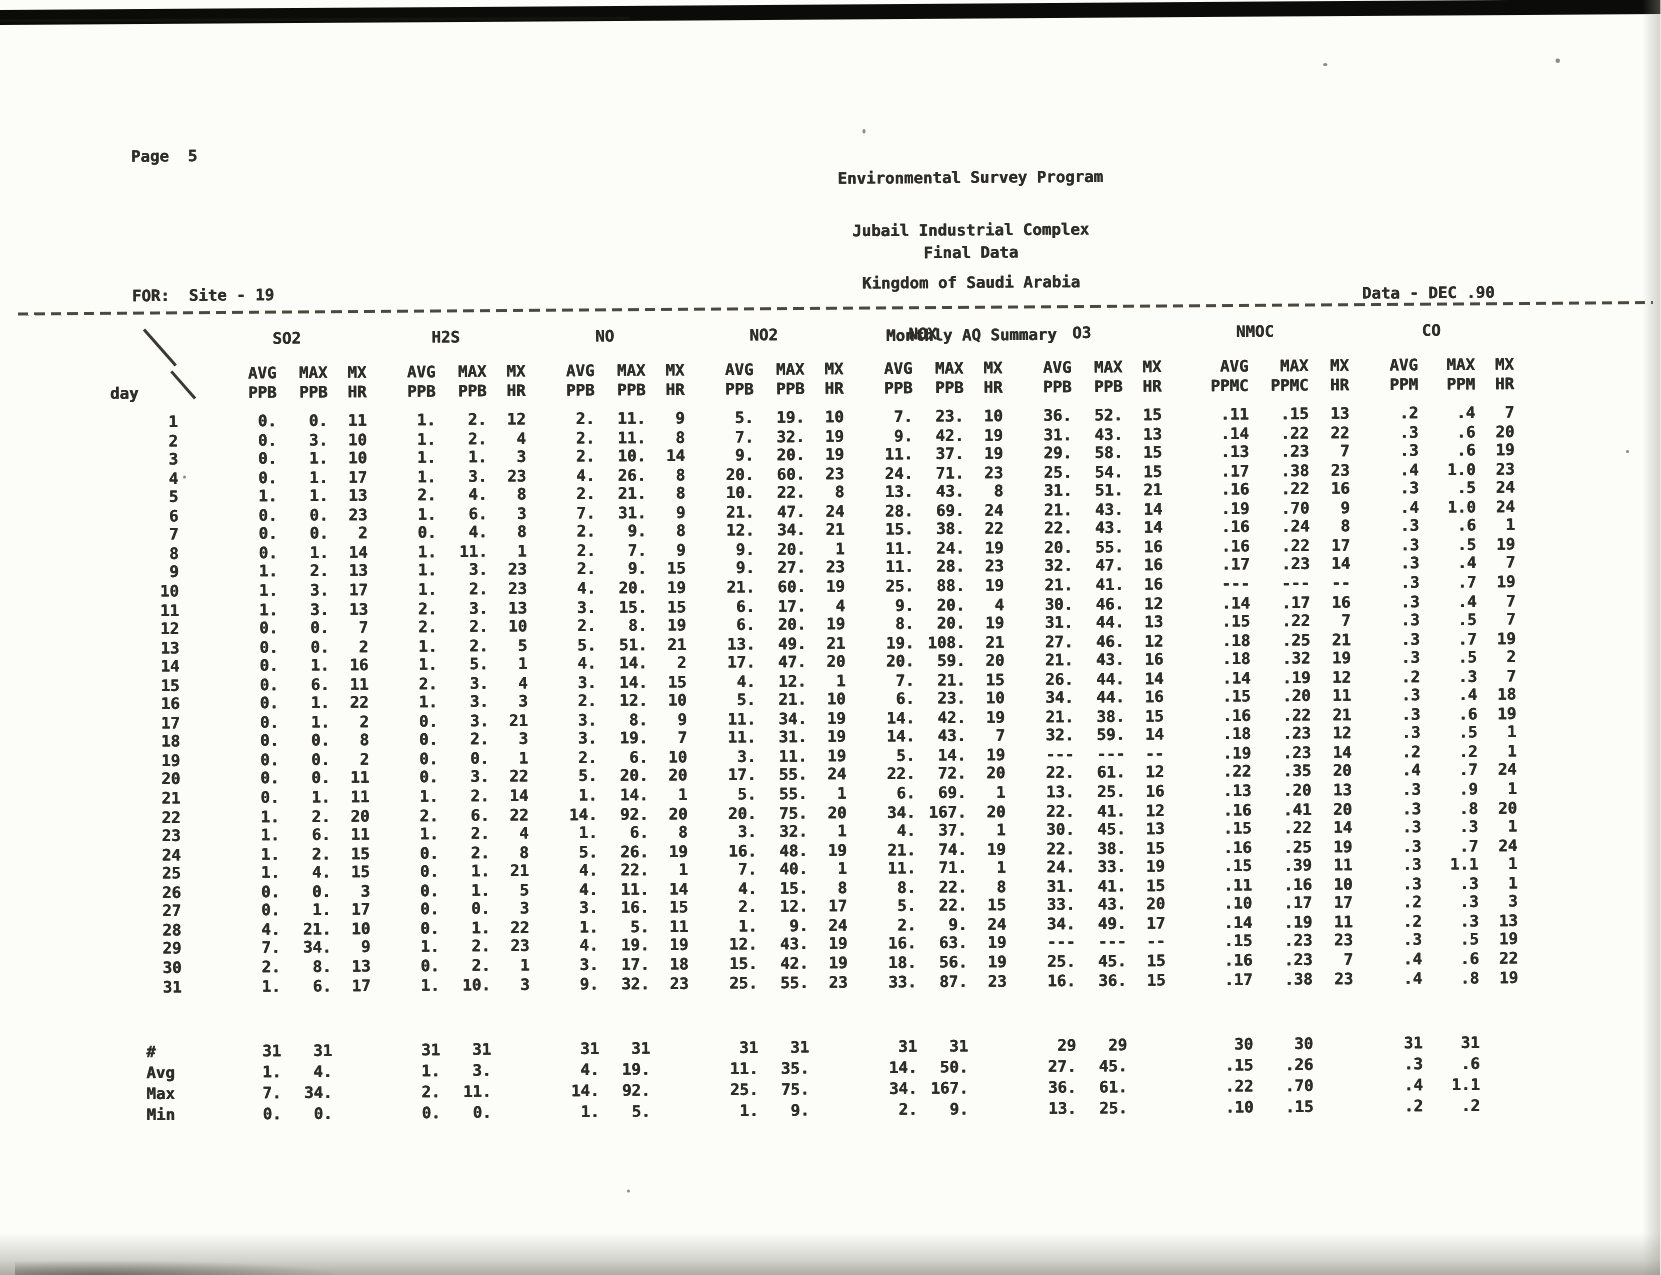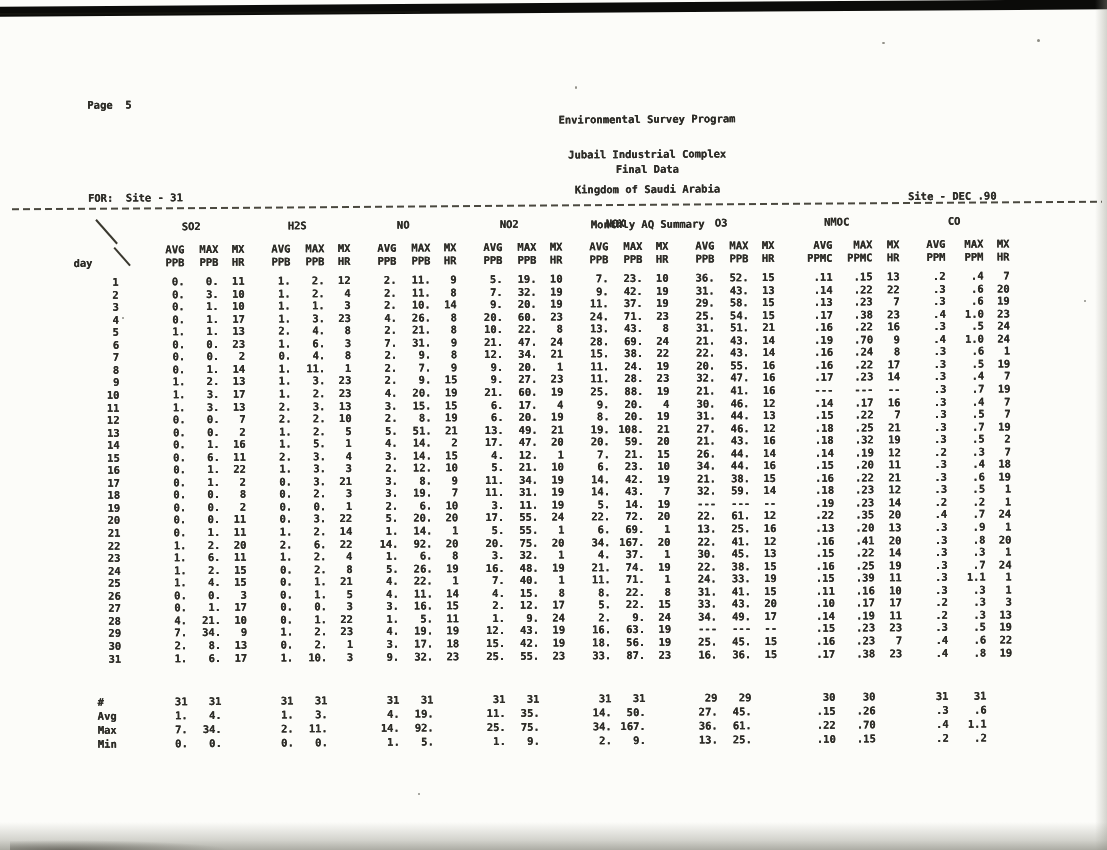--- a/index.html
+++ b/index.html
@@ -54,22 +54,22 @@
     <div class="page-label">Page  5</div>
 
     <div class="title-block">
       <div>Environmental Survey Program</div>
       <div>Jubail Industrial Complex</div>
       <div>Kingdom of Saudi Arabia</div>
       <div>Monthly AQ Summary</div>
     </div>
 
     <div class="final-data">Final Data</div>
-    <div class="site">FOR:  Site - 31</div>
-    <div class="date">Site - DEC .90</div>
+    <div class="site">FOR:  Site - 19</div>
+    <div class="date">Data - DEC .90</div>
     <div class="rule"></div>
 
     <div class="slash s1"></div>
     <div class="slash s2"></div>
 
     <div class="tbl" id="tbl"><div class="line ghead"><span class="c" style="width: 74px; text-align: left;"></span><span class="c" style="width: 106px; text-align: center;">SO2</span><span class="c" style="width: 106px; text-align: center;">H2S</span><span class="c" style="width: 106px; text-align: center;">NO</span><span class="c" style="width: 106px; text-align: center;">NO2</span><span class="c" style="width: 106px; text-align: center;">NOX</span><span class="c" style="width: 106px; text-align: center;">O3</span><span class="c" style="width: 125px; text-align: center;">NMOC</span><span class="c" style="width: 110px; text-align: center;">CO</span></div><div class="line stat"><span class="c" style="width: 74px; text-align: left;"></span><span class="c" style="width: 46px; text-align: right;">AVG</span><span class="c" style="width: 34px; text-align: right;">MAX</span><span class="c" style="width: 26px; text-align: right;">MX</span><span class="c" style="width: 46px; text-align: right;">AVG</span><span class="c" style="width: 34px; text-align: right;">MAX</span><span class="c" style="width: 26px; text-align: right;">MX</span><span class="c" style="width: 46px; text-align: right;">AVG</span><span class="c" style="width: 34px; text-align: right;">MAX</span><span class="c" style="width: 26px; text-align: right;">MX</span><span class="c" style="width: 46px; text-align: right;">AVG</span><span class="c" style="width: 34px; text-align: right;">MAX</span><span class="c" style="width: 26px; text-align: right;">MX</span><span class="c" style="width: 46px; text-align: right;">AVG</span><span class="c" style="width: 34px; text-align: right;">MAX</span><span class="c" style="width: 26px; text-align: right;">MX</span><span class="c" style="width: 46px; text-align: right;">AVG</span><span class="c" style="width: 34px; text-align: right;">MAX</span><span class="c" style="width: 26px; text-align: right;">MX</span><span class="c" style="width: 58px; text-align: right;">AVG</span><span class="c" style="width: 40px; text-align: right;">MAX</span><span class="c" style="width: 27px; text-align: right;">MX</span><span class="c" style="width: 46px; text-align: right;">AVG</span><span class="c" style="width: 38px; text-align: right;">MAX</span><span class="c" style="width: 26px; text-align: right;">MX</span></div><div class="line units"><span class="c pl9" style="width: 54px; text-align: left;">day</span><span class="c" style="width: 20px; text-align: left;"></span><span class="c" style="width: 46px; text-align: right;">PPB</span><span class="c" style="width: 34px; text-align: right;">PPB</span><span class="c" style="width: 26px; text-align: right;">HR</span><span class="c" style="width: 46px; text-align: right;">PPB</span><span class="c" style="width: 34px; text-align: right;">PPB</span><span class="c" style="width: 26px; text-align: right;">HR</span><span class="c" style="width: 46px; text-align: right;">PPB</span><span class="c" style="width: 34px; text-align: right;">PPB</span><span class="c" style="width: 26px; text-align: right;">HR</span><span class="c" style="width: 46px; text-align: right;">PPB</span><span class="c" style="width: 34px; text-align: right;">PPB</span><span class="c" style="width: 26px; text-align: right;">HR</span><span class="c" style="width: 46px; text-align: right;">PPB</span><span class="c" style="width: 34px; text-align: right;">PPB</span><span class="c" style="width: 26px; text-align: right;">HR</span><span class="c" style="width: 46px; text-align: right;">PPB</span><span class="c" style="width: 34px; text-align: right;">PPB</span><span class="c" style="width: 26px; text-align: right;">HR</span><span class="c" style="width: 58px; text-align: right;">PPMC</span><span class="c" style="width: 40px; text-align: right;">PPMC</span><span class="c" style="width: 27px; text-align: right;">HR</span><span class="c" style="width: 46px; text-align: right;">PPM</span><span class="c" style="width: 38px; text-align: right;">PPM</span><span class="c" style="width: 26px; text-align: right;">HR</span></div><div class="rows"><div class="line drow"><span class="c" style="width: 54px; text-align: right;">1</span><span class="c" style="width: 20px; text-align: left;"></span><span class="c" style="width: 46px; text-align: right;">0.</span><span class="c" style="width: 34px; text-align: right;">0.</span><span class="c" style="width: 26px; text-align: right;">11</span><span class="c" style="width: 46px; text-align: right;">1.</span><span class="c" style="width: 34px; text-align: right;">2.</span><span class="c" style="width: 26px; text-align: right;">12</span><span class="c" style="width: 46px; text-align: right;">2.</span><span class="c" style="width: 34px; text-align: right;">11.</span><span class="c" style="width: 26px; text-align: right;">9</span><span class="c" style="width: 46px; text-align: right;">5.</span><span class="c" style="width: 34px; text-align: right;">19.</span><span class="c" style="width: 26px; text-align: right;">10</span><span class="c" style="width: 46px; text-align: right;">7.</span><span class="c" style="width: 34px; text-align: right;">23.</span><span class="c" style="width: 26px; text-align: right;">10</span><span class="c" style="width: 46px; text-align: right;">36.</span><span class="c" style="width: 34px; text-align: right;">52.</span><span class="c" style="width: 26px; text-align: right;">15</span><span class="c" style="width: 58px; text-align: right;">.11</span><span class="c" style="width: 40px; text-align: right;">.15</span><span class="c" style="width: 27px; text-align: right;">13</span><span class="c" style="width: 46px; text-align: right;">.2</span><span class="c" style="width: 38px; text-align: right;">.4</span><span class="c" style="width: 26px; text-align: right;">7</span></div><div class="line drow"><span class="c" style="width: 54px; text-align: right;">2</span><span class="c" style="width: 20px; text-align: left;"></span><span class="c" style="width: 46px; text-align: right;">0.</span><span class="c" style="width: 34px; text-align: right;">3.</span><span class="c" style="width: 26px; text-align: right;">10</span><span class="c" style="width: 46px; text-align: right;">1.</span><span class="c" style="width: 34px; text-align: right;">2.</span><span class="c" style="width: 26px; text-align: right;">4</span><span class="c" style="width: 46px; text-align: right;">2.</span><span class="c" style="width: 34px; text-align: right;">11.</span><span class="c" style="width: 26px; text-align: right;">8</span><span class="c" style="width: 46px; text-align: right;">7.</span><span class="c" style="width: 34px; text-align: right;">32.</span><span class="c" style="width: 26px; text-align: right;">19</span><span class="c" style="width: 46px; text-align: right;">9.</span><span class="c" style="width: 34px; text-align: right;">42.</span><span class="c" style="width: 26px; text-align: right;">19</span><span class="c" style="width: 46px; text-align: right;">31.</span><span class="c" style="width: 34px; text-align: right;">43.</span><span class="c" style="width: 26px; text-align: right;">13</span><span class="c" style="width: 58px; text-align: right;">.14</span><span class="c" style="width: 40px; text-align: right;">.22</span><span class="c" style="width: 27px; text-align: right;">22</span><span class="c" style="width: 46px; text-align: right;">.3</span><span class="c" style="width: 38px; text-align: right;">.6</span><span class="c" style="width: 26px; text-align: right;">20</span></div><div class="line drow"><span class="c" style="width: 54px; text-align: right;">3</span><span class="c" style="width: 20px; text-align: left;"></span><span class="c" style="width: 46px; text-align: right;">0.</span><span class="c" style="width: 34px; text-align: right;">1.</span><span class="c" style="width: 26px; text-align: right;">10</span><span class="c" style="width: 46px; text-align: right;">1.</span><span class="c" style="width: 34px; text-align: right;">1.</span><span class="c" style="width: 26px; text-align: right;">3</span><span class="c" style="width: 46px; text-align: right;">2.</span><span class="c" style="width: 34px; text-align: right;">10.</span><span class="c" style="width: 26px; text-align: right;">14</span><span class="c" style="width: 46px; text-align: right;">9.</span><span class="c" style="width: 34px; text-align: right;">20.</span><span class="c" style="width: 26px; text-align: right;">19</span><span class="c" style="width: 46px; text-align: right;">11.</span><span class="c" style="width: 34px; text-align: right;">37.</span><span class="c" style="width: 26px; text-align: right;">19</span><span class="c" style="width: 46px; text-align: right;">29.</span><span class="c" style="width: 34px; text-align: right;">58.</span><span class="c" style="width: 26px; text-align: right;">15</span><span class="c" style="width: 58px; text-align: right;">.13</span><span class="c" style="width: 40px; text-align: right;">.23</span><span class="c" style="width: 27px; text-align: right;">7</span><span class="c" style="width: 46px; text-align: right;">.3</span><span class="c" style="width: 38px; text-align: right;">.6</span><span class="c" style="width: 26px; text-align: right;">19</span></div><div class="line drow"><span class="c" style="width: 54px; text-align: right;">4</span><span class="c" style="width: 20px; text-align: left;"></span><span class="c" style="width: 46px; text-align: right;">0.</span><span class="c" style="width: 34px; text-align: right;">1.</span><span class="c" style="width: 26px; text-align: right;">17</span><span class="c" style="width: 46px; text-align: right;">1.</span><span class="c" style="width: 34px; text-align: right;">3.</span><span class="c" style="width: 26px; text-align: right;">23</span><span class="c" style="width: 46px; text-align: right;">4.</span><span class="c" style="width: 34px; text-align: right;">26.</span><span class="c" style="width: 26px; text-align: right;">8</span><span class="c" style="width: 46px; text-align: right;">20.</span><span class="c" style="width: 34px; text-align: right;">60.</span><span class="c" style="width: 26px; text-align: right;">23</span><span class="c" style="width: 46px; text-align: right;">24.</span><span class="c" style="width: 34px; text-align: right;">71.</span><span class="c" style="width: 26px; text-align: right;">23</span><span class="c" style="width: 46px; text-align: right;">25.</span><span class="c" style="width: 34px; text-align: right;">54.</span><span class="c" style="width: 26px; text-align: right;">15</span><span class="c" style="width: 58px; text-align: right;">.17</span><span class="c" style="width: 40px; text-align: right;">.38</span><span class="c" style="width: 27px; text-align: right;">23</span><span class="c" style="width: 46px; text-align: right;">.4</span><span class="c" style="width: 38px; text-align: right;">1.0</span><span class="c" style="width: 26px; text-align: right;">23</span></div><div class="line drow"><span class="c" style="width: 54px; text-align: right;">5</span><span class="c" style="width: 20px; text-align: left;"></span><span class="c" style="width: 46px; text-align: right;">1.</span><span class="c" style="width: 34px; text-align: right;">1.</span><span class="c" style="width: 26px; text-align: right;">13</span><span class="c" style="width: 46px; text-align: right;">2.</span><span class="c" style="width: 34px; text-align: right;">4.</span><span class="c" style="width: 26px; text-align: right;">8</span><span class="c" style="width: 46px; text-align: right;">2.</span><span class="c" style="width: 34px; text-align: right;">21.</span><span class="c" style="width: 26px; text-align: right;">8</span><span class="c" style="width: 46px; text-align: right;">10.</span><span class="c" style="width: 34px; text-align: right;">22.</span><span class="c" style="width: 26px; text-align: right;">8</span><span class="c" style="width: 46px; text-align: right;">13.</span><span class="c" style="width: 34px; text-align: right;">43.</span><span class="c" style="width: 26px; text-align: right;">8</span><span class="c" style="width: 46px; text-align: right;">31.</span><span class="c" style="width: 34px; text-align: right;">51.</span><span class="c" style="width: 26px; text-align: right;">21</span><span class="c" style="width: 58px; text-align: right;">.16</span><span class="c" style="width: 40px; text-align: right;">.22</span><span class="c" style="width: 27px; text-align: right;">16</span><span class="c" style="width: 46px; text-align: right;">.3</span><span class="c" style="width: 38px; text-align: right;">.5</span><span class="c" style="width: 26px; text-align: right;">24</span></div><div class="line drow"><span class="c" style="width: 54px; text-align: right;">6</span><span class="c" style="width: 20px; text-align: left;"></span><span class="c" style="width: 46px; text-align: right;">0.</span><span class="c" style="width: 34px; text-align: right;">0.</span><span class="c" style="width: 26px; text-align: right;">23</span><span class="c" style="width: 46px; text-align: right;">1.</span><span class="c" style="width: 34px; text-align: right;">6.</span><span class="c" style="width: 26px; text-align: right;">3</span><span class="c" style="width: 46px; text-align: right;">7.</span><span class="c" style="width: 34px; text-align: right;">31.</span><span class="c" style="width: 26px; text-align: right;">9</span><span class="c" style="width: 46px; text-align: right;">21.</span><span class="c" style="width: 34px; text-align: right;">47.</span><span class="c" style="width: 26px; text-align: right;">24</span><span class="c" style="width: 46px; text-align: right;">28.</span><span class="c" style="width: 34px; text-align: right;">69.</span><span class="c" style="width: 26px; text-align: right;">24</span><span class="c" style="width: 46px; text-align: right;">21.</span><span class="c" style="width: 34px; text-align: right;">43.</span><span class="c" style="width: 26px; text-align: right;">14</span><span class="c" style="width: 58px; text-align: right;">.19</span><span class="c" style="width: 40px; text-align: right;">.70</span><span class="c" style="width: 27px; text-align: right;">9</span><span class="c" style="width: 46px; text-align: right;">.4</span><span class="c" style="width: 38px; text-align: right;">1.0</span><span class="c" style="width: 26px; text-align: right;">24</span></div><div class="line drow"><span class="c" style="width: 54px; text-align: right;">7</span><span class="c" style="width: 20px; text-align: left;"></span><span class="c" style="width: 46px; text-align: right;">0.</span><span class="c" style="width: 34px; text-align: right;">0.</span><span class="c" style="width: 26px; text-align: right;">2</span><span class="c" style="width: 46px; text-align: right;">0.</span><span class="c" style="width: 34px; text-align: right;">4.</span><span class="c" style="width: 26px; text-align: right;">8</span><span class="c" style="width: 46px; text-align: right;">2.</span><span class="c" style="width: 34px; text-align: right;">9.</span><span class="c" style="width: 26px; text-align: right;">8</span><span class="c" style="width: 46px; text-align: right;">12.</span><span class="c" style="width: 34px; text-align: right;">34.</span><span class="c" style="width: 26px; text-align: right;">21</span><span class="c" style="width: 46px; text-align: right;">15.</span><span class="c" style="width: 34px; text-align: right;">38.</span><span class="c" style="width: 26px; text-align: right;">22</span><span class="c" style="width: 46px; text-align: right;">22.</span><span class="c" style="width: 34px; text-align: right;">43.</span><span class="c" style="width: 26px; text-align: right;">14</span><span class="c" style="width: 58px; text-align: right;">.16</span><span class="c" style="width: 40px; text-align: right;">.24</span><span class="c" style="width: 27px; text-align: right;">8</span><span class="c" style="width: 46px; text-align: right;">.3</span><span class="c" style="width: 38px; text-align: right;">.6</span><span class="c" style="width: 26px; text-align: right;">1</span></div><div class="line drow"><span class="c" style="width: 54px; text-align: right;">8</span><span class="c" style="width: 20px; text-align: left;"></span><span class="c" style="width: 46px; text-align: right;">0.</span><span class="c" style="width: 34px; text-align: right;">1.</span><span class="c" style="width: 26px; text-align: right;">14</span><span class="c" style="width: 46px; text-align: right;">1.</span><span class="c" style="width: 34px; text-align: right;">11.</span><span class="c" style="width: 26px; text-align: right;">1</span><span class="c" style="width: 46px; text-align: right;">2.</span><span class="c" style="width: 34px; text-align: right;">7.</span><span class="c" style="width: 26px; text-align: right;">9</span><span class="c" style="width: 46px; text-align: right;">9.</span><span class="c" style="width: 34px; text-align: right;">20.</span><span class="c" style="width: 26px; text-align: right;">1</span><span class="c" style="width: 46px; text-align: right;">11.</span><span class="c" style="width: 34px; text-align: right;">24.</span><span class="c" style="width: 26px; text-align: right;">19</span><span class="c" style="width: 46px; text-align: right;">20.</span><span class="c" style="width: 34px; text-align: right;">55.</span><span class="c" style="width: 26px; text-align: right;">16</span><span class="c" style="width: 58px; text-align: right;">.16</span><span class="c" style="width: 40px; text-align: right;">.22</span><span class="c" style="width: 27px; text-align: right;">17</span><span class="c" style="width: 46px; text-align: right;">.3</span><span class="c" style="width: 38px; text-align: right;">.5</span><span class="c" style="width: 26px; text-align: right;">19</span></div><div class="line drow"><span class="c" style="width: 54px; text-align: right;">9</span><span class="c" style="width: 20px; text-align: left;"></span><span class="c" style="width: 46px; text-align: right;">1.</span><span class="c" style="width: 34px; text-align: right;">2.</span><span class="c" style="width: 26px; text-align: right;">13</span><span class="c" style="width: 46px; text-align: right;">1.</span><span class="c" style="width: 34px; text-align: right;">3.</span><span class="c" style="width: 26px; text-align: right;">23</span><span class="c" style="width: 46px; text-align: right;">2.</span><span class="c" style="width: 34px; text-align: right;">9.</span><span class="c" style="width: 26px; text-align: right;">15</span><span class="c" style="width: 46px; text-align: right;">9.</span><span class="c" style="width: 34px; text-align: right;">27.</span><span class="c" style="width: 26px; text-align: right;">23</span><span class="c" style="width: 46px; text-align: right;">11.</span><span class="c" style="width: 34px; text-align: right;">28.</span><span class="c" style="width: 26px; text-align: right;">23</span><span class="c" style="width: 46px; text-align: right;">32.</span><span class="c" style="width: 34px; text-align: right;">47.</span><span class="c" style="width: 26px; text-align: right;">16</span><span class="c" style="width: 58px; text-align: right;">.17</span><span class="c" style="width: 40px; text-align: right;">.23</span><span class="c" style="width: 27px; text-align: right;">14</span><span class="c" style="width: 46px; text-align: right;">.3</span><span class="c" style="width: 38px; text-align: right;">.4</span><span class="c" style="width: 26px; text-align: right;">7</span></div><div class="line drow"><span class="c" style="width: 54px; text-align: right;">10</span><span class="c" style="width: 20px; text-align: left;"></span><span class="c" style="width: 46px; text-align: right;">1.</span><span class="c" style="width: 34px; text-align: right;">3.</span><span class="c" style="width: 26px; text-align: right;">17</span><span class="c" style="width: 46px; text-align: right;">1.</span><span class="c" style="width: 34px; text-align: right;">2.</span><span class="c" style="width: 26px; text-align: right;">23</span><span class="c" style="width: 46px; text-align: right;">4.</span><span class="c" style="width: 34px; text-align: right;">20.</span><span class="c" style="width: 26px; text-align: right;">19</span><span class="c" style="width: 46px; text-align: right;">21.</span><span class="c" style="width: 34px; text-align: right;">60.</span><span class="c" style="width: 26px; text-align: right;">19</span><span class="c" style="width: 46px; text-align: right;">25.</span><span class="c" style="width: 34px; text-align: right;">88.</span><span class="c" style="width: 26px; text-align: right;">19</span><span class="c" style="width: 46px; text-align: right;">21.</span><span class="c" style="width: 34px; text-align: right;">41.</span><span class="c" style="width: 26px; text-align: right;">16</span><span class="c" style="width: 58px; text-align: right;">---</span><span class="c" style="width: 40px; text-align: right;">---</span><span class="c" style="width: 27px; text-align: right;">--</span><span class="c" style="width: 46px; text-align: right;">.3</span><span class="c" style="width: 38px; text-align: right;">.7</span><span class="c" style="width: 26px; text-align: right;">19</span></div><div class="line drow"><span class="c" style="width: 54px; text-align: right;">11</span><span class="c" style="width: 20px; text-align: left;"></span><span class="c" style="width: 46px; text-align: right;">1.</span><span class="c" style="width: 34px; text-align: right;">3.</span><span class="c" style="width: 26px; text-align: right;">13</span><span class="c" style="width: 46px; text-align: right;">2.</span><span class="c" style="width: 34px; text-align: right;">3.</span><span class="c" style="width: 26px; text-align: right;">13</span><span class="c" style="width: 46px; text-align: right;">3.</span><span class="c" style="width: 34px; text-align: right;">15.</span><span class="c" style="width: 26px; text-align: right;">15</span><span class="c" style="width: 46px; text-align: right;">6.</span><span class="c" style="width: 34px; text-align: right;">17.</span><span class="c" style="width: 26px; text-align: right;">4</span><span class="c" style="width: 46px; text-align: right;">9.</span><span class="c" style="width: 34px; text-align: right;">20.</span><span class="c" style="width: 26px; text-align: right;">4</span><span class="c" style="width: 46px; text-align: right;">30.</span><span class="c" style="width: 34px; text-align: right;">46.</span><span class="c" style="width: 26px; text-align: right;">12</span><span class="c" style="width: 58px; text-align: right;">.14</span><span class="c" style="width: 40px; text-align: right;">.17</span><span class="c" style="width: 27px; text-align: right;">16</span><span class="c" style="width: 46px; text-align: right;">.3</span><span class="c" style="width: 38px; text-align: right;">.4</span><span class="c" style="width: 26px; text-align: right;">7</span></div><div class="line drow"><span class="c" style="width: 54px; text-align: right;">12</span><span class="c" style="width: 20px; text-align: left;"></span><span class="c" style="width: 46px; text-align: right;">0.</span><span class="c" style="width: 34px; text-align: right;">0.</span><span class="c" style="width: 26px; text-align: right;">7</span><span class="c" style="width: 46px; text-align: right;">2.</span><span class="c" style="width: 34px; text-align: right;">2.</span><span class="c" style="width: 26px; text-align: right;">10</span><span class="c" style="width: 46px; text-align: right;">2.</span><span class="c" style="width: 34px; text-align: right;">8.</span><span class="c" style="width: 26px; text-align: right;">19</span><span class="c" style="width: 46px; text-align: right;">6.</span><span class="c" style="width: 34px; text-align: right;">20.</span><span class="c" style="width: 26px; text-align: right;">19</span><span class="c" style="width: 46px; text-align: right;">8.</span><span class="c" style="width: 34px; text-align: right;">20.</span><span class="c" style="width: 26px; text-align: right;">19</span><span class="c" style="width: 46px; text-align: right;">31.</span><span class="c" style="width: 34px; text-align: right;">44.</span><span class="c" style="width: 26px; text-align: right;">13</span><span class="c" style="width: 58px; text-align: right;">.15</span><span class="c" style="width: 40px; text-align: right;">.22</span><span class="c" style="width: 27px; text-align: right;">7</span><span class="c" style="width: 46px; text-align: right;">.3</span><span class="c" style="width: 38px; text-align: right;">.5</span><span class="c" style="width: 26px; text-align: right;">7</span></div><div class="line drow"><span class="c" style="width: 54px; text-align: right;">13</span><span class="c" style="width: 20px; text-align: left;"></span><span class="c" style="width: 46px; text-align: right;">0.</span><span class="c" style="width: 34px; text-align: right;">0.</span><span class="c" style="width: 26px; text-align: right;">2</span><span class="c" style="width: 46px; text-align: right;">1.</span><span class="c" style="width: 34px; text-align: right;">2.</span><span class="c" style="width: 26px; text-align: right;">5</span><span class="c" style="width: 46px; text-align: right;">5.</span><span class="c" style="width: 34px; text-align: right;">51.</span><span class="c" style="width: 26px; text-align: right;">21</span><span class="c" style="width: 46px; text-align: right;">13.</span><span class="c" style="width: 34px; text-align: right;">49.</span><span class="c" style="width: 26px; text-align: right;">21</span><span class="c" style="width: 46px; text-align: right;">19.</span><span class="c" style="width: 34px; text-align: right;">108.</span><span class="c" style="width: 26px; text-align: right;">21</span><span class="c" style="width: 46px; text-align: right;">27.</span><span class="c" style="width: 34px; text-align: right;">46.</span><span class="c" style="width: 26px; text-align: right;">12</span><span class="c" style="width: 58px; text-align: right;">.18</span><span class="c" style="width: 40px; text-align: right;">.25</span><span class="c" style="width: 27px; text-align: right;">21</span><span class="c" style="width: 46px; text-align: right;">.3</span><span class="c" style="width: 38px; text-align: right;">.7</span><span class="c" style="width: 26px; text-align: right;">19</span></div><div class="line drow"><span class="c" style="width: 54px; text-align: right;">14</span><span class="c" style="width: 20px; text-align: left;"></span><span class="c" style="width: 46px; text-align: right;">0.</span><span class="c" style="width: 34px; text-align: right;">1.</span><span class="c" style="width: 26px; text-align: right;">16</span><span class="c" style="width: 46px; text-align: right;">1.</span><span class="c" style="width: 34px; text-align: right;">5.</span><span class="c" style="width: 26px; text-align: right;">1</span><span class="c" style="width: 46px; text-align: right;">4.</span><span class="c" style="width: 34px; text-align: right;">14.</span><span class="c" style="width: 26px; text-align: right;">2</span><span class="c" style="width: 46px; text-align: right;">17.</span><span class="c" style="width: 34px; text-align: right;">47.</span><span class="c" style="width: 26px; text-align: right;">20</span><span class="c" style="width: 46px; text-align: right;">20.</span><span class="c" style="width: 34px; text-align: right;">59.</span><span class="c" style="width: 26px; text-align: right;">20</span><span class="c" style="width: 46px; text-align: right;">21.</span><span class="c" style="width: 34px; text-align: right;">43.</span><span class="c" style="width: 26px; text-align: right;">16</span><span class="c" style="width: 58px; text-align: right;">.18</span><span class="c" style="width: 40px; text-align: right;">.32</span><span class="c" style="width: 27px; text-align: right;">19</span><span class="c" style="width: 46px; text-align: right;">.3</span><span class="c" style="width: 38px; text-align: right;">.5</span><span class="c" style="width: 26px; text-align: right;">2</span></div><div class="line drow"><span class="c" style="width: 54px; text-align: right;">15</span><span class="c" style="width: 20px; text-align: left;"></span><span class="c" style="width: 46px; text-align: right;">0.</span><span class="c" style="width: 34px; text-align: right;">6.</span><span class="c" style="width: 26px; text-align: right;">11</span><span class="c" style="width: 46px; text-align: right;">2.</span><span class="c" style="width: 34px; text-align: right;">3.</span><span class="c" style="width: 26px; text-align: right;">4</span><span class="c" style="width: 46px; text-align: right;">3.</span><span class="c" style="width: 34px; text-align: right;">14.</span><span class="c" style="width: 26px; text-align: right;">15</span><span class="c" style="width: 46px; text-align: right;">4.</span><span class="c" style="width: 34px; text-align: right;">12.</span><span class="c" style="width: 26px; text-align: right;">1</span><span class="c" style="width: 46px; text-align: right;">7.</span><span class="c" style="width: 34px; text-align: right;">21.</span><span class="c" style="width: 26px; text-align: right;">15</span><span class="c" style="width: 46px; text-align: right;">26.</span><span class="c" style="width: 34px; text-align: right;">44.</span><span class="c" style="width: 26px; text-align: right;">14</span><span class="c" style="width: 58px; text-align: right;">.14</span><span class="c" style="width: 40px; text-align: right;">.19</span><span class="c" style="width: 27px; text-align: right;">12</span><span class="c" style="width: 46px; text-align: right;">.2</span><span class="c" style="width: 38px; text-align: right;">.3</span><span class="c" style="width: 26px; text-align: right;">7</span></div><div class="line drow"><span class="c" style="width: 54px; text-align: right;">16</span><span class="c" style="width: 20px; text-align: left;"></span><span class="c" style="width: 46px; text-align: right;">0.</span><span class="c" style="width: 34px; text-align: right;">1.</span><span class="c" style="width: 26px; text-align: right;">22</span><span class="c" style="width: 46px; text-align: right;">1.</span><span class="c" style="width: 34px; text-align: right;">3.</span><span class="c" style="width: 26px; text-align: right;">3</span><span class="c" style="width: 46px; text-align: right;">2.</span><span class="c" style="width: 34px; text-align: right;">12.</span><span class="c" style="width: 26px; text-align: right;">10</span><span class="c" style="width: 46px; text-align: right;">5.</span><span class="c" style="width: 34px; text-align: right;">21.</span><span class="c" style="width: 26px; text-align: right;">10</span><span class="c" style="width: 46px; text-align: right;">6.</span><span class="c" style="width: 34px; text-align: right;">23.</span><span class="c" style="width: 26px; text-align: right;">10</span><span class="c" style="width: 46px; text-align: right;">34.</span><span class="c" style="width: 34px; text-align: right;">44.</span><span class="c" style="width: 26px; text-align: right;">16</span><span class="c" style="width: 58px; text-align: right;">.15</span><span class="c" style="width: 40px; text-align: right;">.20</span><span class="c" style="width: 27px; text-align: right;">11</span><span class="c" style="width: 46px; text-align: right;">.3</span><span class="c" style="width: 38px; text-align: right;">.4</span><span class="c" style="width: 26px; text-align: right;">18</span></div><div class="line drow"><span class="c" style="width: 54px; text-align: right;">17</span><span class="c" style="width: 20px; text-align: left;"></span><span class="c" style="width: 46px; text-align: right;">0.</span><span class="c" style="width: 34px; text-align: right;">1.</span><span class="c" style="width: 26px; text-align: right;">2</span><span class="c" style="width: 46px; text-align: right;">0.</span><span class="c" style="width: 34px; text-align: right;">3.</span><span class="c" style="width: 26px; text-align: right;">21</span><span class="c" style="width: 46px; text-align: right;">3.</span><span class="c" style="width: 34px; text-align: right;">8.</span><span class="c" style="width: 26px; text-align: right;">9</span><span class="c" style="width: 46px; text-align: right;">11.</span><span class="c" style="width: 34px; text-align: right;">34.</span><span class="c" style="width: 26px; text-align: right;">19</span><span class="c" style="width: 46px; text-align: right;">14.</span><span class="c" style="width: 34px; text-align: right;">42.</span><span class="c" style="width: 26px; text-align: right;">19</span><span class="c" style="width: 46px; text-align: right;">21.</span><span class="c" style="width: 34px; text-align: right;">38.</span><span class="c" style="width: 26px; text-align: right;">15</span><span class="c" style="width: 58px; text-align: right;">.16</span><span class="c" style="width: 40px; text-align: right;">.22</span><span class="c" style="width: 27px; text-align: right;">21</span><span class="c" style="width: 46px; text-align: right;">.3</span><span class="c" style="width: 38px; text-align: right;">.6</span><span class="c" style="width: 26px; text-align: right;">19</span></div><div class="line drow"><span class="c" style="width: 54px; text-align: right;">18</span><span class="c" style="width: 20px; text-align: left;"></span><span class="c" style="width: 46px; text-align: right;">0.</span><span class="c" style="width: 34px; text-align: right;">0.</span><span class="c" style="width: 26px; text-align: right;">8</span><span class="c" style="width: 46px; text-align: right;">0.</span><span class="c" style="width: 34px; text-align: right;">2.</span><span class="c" style="width: 26px; text-align: right;">3</span><span class="c" style="width: 46px; text-align: right;">3.</span><span class="c" style="width: 34px; text-align: right;">19.</span><span class="c" style="width: 26px; text-align: right;">7</span><span class="c" style="width: 46px; text-align: right;">11.</span><span class="c" style="width: 34px; text-align: right;">31.</span><span class="c" style="width: 26px; text-align: right;">19</span><span class="c" style="width: 46px; text-align: right;">14.</span><span class="c" style="width: 34px; text-align: right;">43.</span><span class="c" style="width: 26px; text-align: right;">7</span><span class="c" style="width: 46px; text-align: right;">32.</span><span class="c" style="width: 34px; text-align: right;">59.</span><span class="c" style="width: 26px; text-align: right;">14</span><span class="c" style="width: 58px; text-align: right;">.18</span><span class="c" style="width: 40px; text-align: right;">.23</span><span class="c" style="width: 27px; text-align: right;">12</span><span class="c" style="width: 46px; text-align: right;">.3</span><span class="c" style="width: 38px; text-align: right;">.5</span><span class="c" style="width: 26px; text-align: right;">1</span></div><div class="line drow"><span class="c" style="width: 54px; text-align: right;">19</span><span class="c" style="width: 20px; text-align: left;"></span><span class="c" style="width: 46px; text-align: right;">0.</span><span class="c" style="width: 34px; text-align: right;">0.</span><span class="c" style="width: 26px; text-align: right;">2</span><span class="c" style="width: 46px; text-align: right;">0.</span><span class="c" style="width: 34px; text-align: right;">0.</span><span class="c" style="width: 26px; text-align: right;">1</span><span class="c" style="width: 46px; text-align: right;">2.</span><span class="c" style="width: 34px; text-align: right;">6.</span><span class="c" style="width: 26px; text-align: right;">10</span><span class="c" style="width: 46px; text-align: right;">3.</span><span class="c" style="width: 34px; text-align: right;">11.</span><span class="c" style="width: 26px; text-align: right;">19</span><span class="c" style="width: 46px; text-align: right;">5.</span><span class="c" style="width: 34px; text-align: right;">14.</span><span class="c" style="width: 26px; text-align: right;">19</span><span class="c" style="width: 46px; text-align: right;">---</span><span class="c" style="width: 34px; text-align: right;">---</span><span class="c" style="width: 26px; text-align: right;">--</span><span class="c" style="width: 58px; text-align: right;">.19</span><span class="c" style="width: 40px; text-align: right;">.23</span><span class="c" style="width: 27px; text-align: right;">14</span><span class="c" style="width: 46px; text-align: right;">.2</span><span class="c" style="width: 38px; text-align: right;">.2</span><span class="c" style="width: 26px; text-align: right;">1</span></div><div class="line drow"><span class="c" style="width: 54px; text-align: right;">20</span><span class="c" style="width: 20px; text-align: left;"></span><span class="c" style="width: 46px; text-align: right;">0.</span><span class="c" style="width: 34px; text-align: right;">0.</span><span class="c" style="width: 26px; text-align: right;">11</span><span class="c" style="width: 46px; text-align: right;">0.</span><span class="c" style="width: 34px; text-align: right;">3.</span><span class="c" style="width: 26px; text-align: right;">22</span><span class="c" style="width: 46px; text-align: right;">5.</span><span class="c" style="width: 34px; text-align: right;">20.</span><span class="c" style="width: 26px; text-align: right;">20</span><span class="c" style="width: 46px; text-align: right;">17.</span><span class="c" style="width: 34px; text-align: right;">55.</span><span class="c" style="width: 26px; text-align: right;">24</span><span class="c" style="width: 46px; text-align: right;">22.</span><span class="c" style="width: 34px; text-align: right;">72.</span><span class="c" style="width: 26px; text-align: right;">20</span><span class="c" style="width: 46px; text-align: right;">22.</span><span class="c" style="width: 34px; text-align: right;">61.</span><span class="c" style="width: 26px; text-align: right;">12</span><span class="c" style="width: 58px; text-align: right;">.22</span><span class="c" style="width: 40px; text-align: right;">.35</span><span class="c" style="width: 27px; text-align: right;">20</span><span class="c" style="width: 46px; text-align: right;">.4</span><span class="c" style="width: 38px; text-align: right;">.7</span><span class="c" style="width: 26px; text-align: right;">24</span></div><div class="line drow"><span class="c" style="width: 54px; text-align: right;">21</span><span class="c" style="width: 20px; text-align: left;"></span><span class="c" style="width: 46px; text-align: right;">0.</span><span class="c" style="width: 34px; text-align: right;">1.</span><span class="c" style="width: 26px; text-align: right;">11</span><span class="c" style="width: 46px; text-align: right;">1.</span><span class="c" style="width: 34px; text-align: right;">2.</span><span class="c" style="width: 26px; text-align: right;">14</span><span class="c" style="width: 46px; text-align: right;">1.</span><span class="c" style="width: 34px; text-align: right;">14.</span><span class="c" style="width: 26px; text-align: right;">1</span><span class="c" style="width: 46px; text-align: right;">5.</span><span class="c" style="width: 34px; text-align: right;">55.</span><span class="c" style="width: 26px; text-align: right;">1</span><span class="c" style="width: 46px; text-align: right;">6.</span><span class="c" style="width: 34px; text-align: right;">69.</span><span class="c" style="width: 26px; text-align: right;">1</span><span class="c" style="width: 46px; text-align: right;">13.</span><span class="c" style="width: 34px; text-align: right;">25.</span><span class="c" style="width: 26px; text-align: right;">16</span><span class="c" style="width: 58px; text-align: right;">.13</span><span class="c" style="width: 40px; text-align: right;">.20</span><span class="c" style="width: 27px; text-align: right;">13</span><span class="c" style="width: 46px; text-align: right;">.3</span><span class="c" style="width: 38px; text-align: right;">.9</span><span class="c" style="width: 26px; text-align: right;">1</span></div><div class="line drow"><span class="c" style="width: 54px; text-align: right;">22</span><span class="c" style="width: 20px; text-align: left;"></span><span class="c" style="width: 46px; text-align: right;">1.</span><span class="c" style="width: 34px; text-align: right;">2.</span><span class="c" style="width: 26px; text-align: right;">20</span><span class="c" style="width: 46px; text-align: right;">2.</span><span class="c" style="width: 34px; text-align: right;">6.</span><span class="c" style="width: 26px; text-align: right;">22</span><span class="c" style="width: 46px; text-align: right;">14.</span><span class="c" style="width: 34px; text-align: right;">92.</span><span class="c" style="width: 26px; text-align: right;">20</span><span class="c" style="width: 46px; text-align: right;">20.</span><span class="c" style="width: 34px; text-align: right;">75.</span><span class="c" style="width: 26px; text-align: right;">20</span><span class="c" style="width: 46px; text-align: right;">34.</span><span class="c" style="width: 34px; text-align: right;">167.</span><span class="c" style="width: 26px; text-align: right;">20</span><span class="c" style="width: 46px; text-align: right;">22.</span><span class="c" style="width: 34px; text-align: right;">41.</span><span class="c" style="width: 26px; text-align: right;">12</span><span class="c" style="width: 58px; text-align: right;">.16</span><span class="c" style="width: 40px; text-align: right;">.41</span><span class="c" style="width: 27px; text-align: right;">20</span><span class="c" style="width: 46px; text-align: right;">.3</span><span class="c" style="width: 38px; text-align: right;">.8</span><span class="c" style="width: 26px; text-align: right;">20</span></div><div class="line drow"><span class="c" style="width: 54px; text-align: right;">23</span><span class="c" style="width: 20px; text-align: left;"></span><span class="c" style="width: 46px; text-align: right;">1.</span><span class="c" style="width: 34px; text-align: right;">6.</span><span class="c" style="width: 26px; text-align: right;">11</span><span class="c" style="width: 46px; text-align: right;">1.</span><span class="c" style="width: 34px; text-align: right;">2.</span><span class="c" style="width: 26px; text-align: right;">4</span><span class="c" style="width: 46px; text-align: right;">1.</span><span class="c" style="width: 34px; text-align: right;">6.</span><span class="c" style="width: 26px; text-align: right;">8</span><span class="c" style="width: 46px; text-align: right;">3.</span><span class="c" style="width: 34px; text-align: right;">32.</span><span class="c" style="width: 26px; text-align: right;">1</span><span class="c" style="width: 46px; text-align: right;">4.</span><span class="c" style="width: 34px; text-align: right;">37.</span><span class="c" style="width: 26px; text-align: right;">1</span><span class="c" style="width: 46px; text-align: right;">30.</span><span class="c" style="width: 34px; text-align: right;">45.</span><span class="c" style="width: 26px; text-align: right;">13</span><span class="c" style="width: 58px; text-align: right;">.15</span><span class="c" style="width: 40px; text-align: right;">.22</span><span class="c" style="width: 27px; text-align: right;">14</span><span class="c" style="width: 46px; text-align: right;">.3</span><span class="c" style="width: 38px; text-align: right;">.3</span><span class="c" style="width: 26px; text-align: right;">1</span></div><div class="line drow"><span class="c" style="width: 54px; text-align: right;">24</span><span class="c" style="width: 20px; text-align: left;"></span><span class="c" style="width: 46px; text-align: right;">1.</span><span class="c" style="width: 34px; text-align: right;">2.</span><span class="c" style="width: 26px; text-align: right;">15</span><span class="c" style="width: 46px; text-align: right;">0.</span><span class="c" style="width: 34px; text-align: right;">2.</span><span class="c" style="width: 26px; text-align: right;">8</span><span class="c" style="width: 46px; text-align: right;">5.</span><span class="c" style="width: 34px; text-align: right;">26.</span><span class="c" style="width: 26px; text-align: right;">19</span><span class="c" style="width: 46px; text-align: right;">16.</span><span class="c" style="width: 34px; text-align: right;">48.</span><span class="c" style="width: 26px; text-align: right;">19</span><span class="c" style="width: 46px; text-align: right;">21.</span><span class="c" style="width: 34px; text-align: right;">74.</span><span class="c" style="width: 26px; text-align: right;">19</span><span class="c" style="width: 46px; text-align: right;">22.</span><span class="c" style="width: 34px; text-align: right;">38.</span><span class="c" style="width: 26px; text-align: right;">15</span><span class="c" style="width: 58px; text-align: right;">.16</span><span class="c" style="width: 40px; text-align: right;">.25</span><span class="c" style="width: 27px; text-align: right;">19</span><span class="c" style="width: 46px; text-align: right;">.3</span><span class="c" style="width: 38px; text-align: right;">.7</span><span class="c" style="width: 26px; text-align: right;">24</span></div><div class="line drow"><span class="c" style="width: 54px; text-align: right;">25</span><span class="c" style="width: 20px; text-align: left;"></span><span class="c" style="width: 46px; text-align: right;">1.</span><span class="c" style="width: 34px; text-align: right;">4.</span><span class="c" style="width: 26px; text-align: right;">15</span><span class="c" style="width: 46px; text-align: right;">0.</span><span class="c" style="width: 34px; text-align: right;">1.</span><span class="c" style="width: 26px; text-align: right;">21</span><span class="c" style="width: 46px; text-align: right;">4.</span><span class="c" style="width: 34px; text-align: right;">22.</span><span class="c" style="width: 26px; text-align: right;">1</span><span class="c" style="width: 46px; text-align: right;">7.</span><span class="c" style="width: 34px; text-align: right;">40.</span><span class="c" style="width: 26px; text-align: right;">1</span><span class="c" style="width: 46px; text-align: right;">11.</span><span class="c" style="width: 34px; text-align: right;">71.</span><span class="c" style="width: 26px; text-align: right;">1</span><span class="c" style="width: 46px; text-align: right;">24.</span><span class="c" style="width: 34px; text-align: right;">33.</span><span class="c" style="width: 26px; text-align: right;">19</span><span class="c" style="width: 58px; text-align: right;">.15</span><span class="c" style="width: 40px; text-align: right;">.39</span><span class="c" style="width: 27px; text-align: right;">11</span><span class="c" style="width: 46px; text-align: right;">.3</span><span class="c" style="width: 38px; text-align: right;">1.1</span><span class="c" style="width: 26px; text-align: right;">1</span></div><div class="line drow"><span class="c" style="width: 54px; text-align: right;">26</span><span class="c" style="width: 20px; text-align: left;"></span><span class="c" style="width: 46px; text-align: right;">0.</span><span class="c" style="width: 34px; text-align: right;">0.</span><span class="c" style="width: 26px; text-align: right;">3</span><span class="c" style="width: 46px; text-align: right;">0.</span><span class="c" style="width: 34px; text-align: right;">1.</span><span class="c" style="width: 26px; text-align: right;">5</span><span class="c" style="width: 46px; text-align: right;">4.</span><span class="c" style="width: 34px; text-align: right;">11.</span><span class="c" style="width: 26px; text-align: right;">14</span><span class="c" style="width: 46px; text-align: right;">4.</span><span class="c" style="width: 34px; text-align: right;">15.</span><span class="c" style="width: 26px; text-align: right;">8</span><span class="c" style="width: 46px; text-align: right;">8.</span><span class="c" style="width: 34px; text-align: right;">22.</span><span class="c" style="width: 26px; text-align: right;">8</span><span class="c" style="width: 46px; text-align: right;">31.</span><span class="c" style="width: 34px; text-align: right;">41.</span><span class="c" style="width: 26px; text-align: right;">15</span><span class="c" style="width: 58px; text-align: right;">.11</span><span class="c" style="width: 40px; text-align: right;">.16</span><span class="c" style="width: 27px; text-align: right;">10</span><span class="c" style="width: 46px; text-align: right;">.3</span><span class="c" style="width: 38px; text-align: right;">.3</span><span class="c" style="width: 26px; text-align: right;">1</span></div><div class="line drow"><span class="c" style="width: 54px; text-align: right;">27</span><span class="c" style="width: 20px; text-align: left;"></span><span class="c" style="width: 46px; text-align: right;">0.</span><span class="c" style="width: 34px; text-align: right;">1.</span><span class="c" style="width: 26px; text-align: right;">17</span><span class="c" style="width: 46px; text-align: right;">0.</span><span class="c" style="width: 34px; text-align: right;">0.</span><span class="c" style="width: 26px; text-align: right;">3</span><span class="c" style="width: 46px; text-align: right;">3.</span><span class="c" style="width: 34px; text-align: right;">16.</span><span class="c" style="width: 26px; text-align: right;">15</span><span class="c" style="width: 46px; text-align: right;">2.</span><span class="c" style="width: 34px; text-align: right;">12.</span><span class="c" style="width: 26px; text-align: right;">17</span><span class="c" style="width: 46px; text-align: right;">5.</span><span class="c" style="width: 34px; text-align: right;">22.</span><span class="c" style="width: 26px; text-align: right;">15</span><span class="c" style="width: 46px; text-align: right;">33.</span><span class="c" style="width: 34px; text-align: right;">43.</span><span class="c" style="width: 26px; text-align: right;">20</span><span class="c" style="width: 58px; text-align: right;">.10</span><span class="c" style="width: 40px; text-align: right;">.17</span><span class="c" style="width: 27px; text-align: right;">17</span><span class="c" style="width: 46px; text-align: right;">.2</span><span class="c" style="width: 38px; text-align: right;">.3</span><span class="c" style="width: 26px; text-align: right;">3</span></div><div class="line drow"><span class="c" style="width: 54px; text-align: right;">28</span><span class="c" style="width: 20px; text-align: left;"></span><span class="c" style="width: 46px; text-align: right;">4.</span><span class="c" style="width: 34px; text-align: right;">21.</span><span class="c" style="width: 26px; text-align: right;">10</span><span class="c" style="width: 46px; text-align: right;">0.</span><span class="c" style="width: 34px; text-align: right;">1.</span><span class="c" style="width: 26px; text-align: right;">22</span><span class="c" style="width: 46px; text-align: right;">1.</span><span class="c" style="width: 34px; text-align: right;">5.</span><span class="c" style="width: 26px; text-align: right;">11</span><span class="c" style="width: 46px; text-align: right;">1.</span><span class="c" style="width: 34px; text-align: right;">9.</span><span class="c" style="width: 26px; text-align: right;">24</span><span class="c" style="width: 46px; text-align: right;">2.</span><span class="c" style="width: 34px; text-align: right;">9.</span><span class="c" style="width: 26px; text-align: right;">24</span><span class="c" style="width: 46px; text-align: right;">34.</span><span class="c" style="width: 34px; text-align: right;">49.</span><span class="c" style="width: 26px; text-align: right;">17</span><span class="c" style="width: 58px; text-align: right;">.14</span><span class="c" style="width: 40px; text-align: right;">.19</span><span class="c" style="width: 27px; text-align: right;">11</span><span class="c" style="width: 46px; text-align: right;">.2</span><span class="c" style="width: 38px; text-align: right;">.3</span><span class="c" style="width: 26px; text-align: right;">13</span></div><div class="line drow"><span class="c" style="width: 54px; text-align: right;">29</span><span class="c" style="width: 20px; text-align: left;"></span><span class="c" style="width: 46px; text-align: right;">7.</span><span class="c" style="width: 34px; text-align: right;">34.</span><span class="c" style="width: 26px; text-align: right;">9</span><span class="c" style="width: 46px; text-align: right;">1.</span><span class="c" style="width: 34px; text-align: right;">2.</span><span class="c" style="width: 26px; text-align: right;">23</span><span class="c" style="width: 46px; text-align: right;">4.</span><span class="c" style="width: 34px; text-align: right;">19.</span><span class="c" style="width: 26px; text-align: right;">19</span><span class="c" style="width: 46px; text-align: right;">12.</span><span class="c" style="width: 34px; text-align: right;">43.</span><span class="c" style="width: 26px; text-align: right;">19</span><span class="c" style="width: 46px; text-align: right;">16.</span><span class="c" style="width: 34px; text-align: right;">63.</span><span class="c" style="width: 26px; text-align: right;">19</span><span class="c" style="width: 46px; text-align: right;">---</span><span class="c" style="width: 34px; text-align: right;">---</span><span class="c" style="width: 26px; text-align: right;">--</span><span class="c" style="width: 58px; text-align: right;">.15</span><span class="c" style="width: 40px; text-align: right;">.23</span><span class="c" style="width: 27px; text-align: right;">23</span><span class="c" style="width: 46px; text-align: right;">.3</span><span class="c" style="width: 38px; text-align: right;">.5</span><span class="c" style="width: 26px; text-align: right;">19</span></div><div class="line drow"><span class="c" style="width: 54px; text-align: right;">30</span><span class="c" style="width: 20px; text-align: left;"></span><span class="c" style="width: 46px; text-align: right;">2.</span><span class="c" style="width: 34px; text-align: right;">8.</span><span class="c" style="width: 26px; text-align: right;">13</span><span class="c" style="width: 46px; text-align: right;">0.</span><span class="c" style="width: 34px; text-align: right;">2.</span><span class="c" style="width: 26px; text-align: right;">1</span><span class="c" style="width: 46px; text-align: right;">3.</span><span class="c" style="width: 34px; text-align: right;">17.</span><span class="c" style="width: 26px; text-align: right;">18</span><span class="c" style="width: 46px; text-align: right;">15.</span><span class="c" style="width: 34px; text-align: right;">42.</span><span class="c" style="width: 26px; text-align: right;">19</span><span class="c" style="width: 46px; text-align: right;">18.</span><span class="c" style="width: 34px; text-align: right;">56.</span><span class="c" style="width: 26px; text-align: right;">19</span><span class="c" style="width: 46px; text-align: right;">25.</span><span class="c" style="width: 34px; text-align: right;">45.</span><span class="c" style="width: 26px; text-align: right;">15</span><span class="c" style="width: 58px; text-align: right;">.16</span><span class="c" style="width: 40px; text-align: right;">.23</span><span class="c" style="width: 27px; text-align: right;">7</span><span class="c" style="width: 46px; text-align: right;">.4</span><span class="c" style="width: 38px; text-align: right;">.6</span><span class="c" style="width: 26px; text-align: right;">22</span></div><div class="line drow"><span class="c" style="width: 54px; text-align: right;">31</span><span class="c" style="width: 20px; text-align: left;"></span><span class="c" style="width: 46px; text-align: right;">1.</span><span class="c" style="width: 34px; text-align: right;">6.</span><span class="c" style="width: 26px; text-align: right;">17</span><span class="c" style="width: 46px; text-align: right;">1.</span><span class="c" style="width: 34px; text-align: right;">10.</span><span class="c" style="width: 26px; text-align: right;">3</span><span class="c" style="width: 46px; text-align: right;">9.</span><span class="c" style="width: 34px; text-align: right;">32.</span><span class="c" style="width: 26px; text-align: right;">23</span><span class="c" style="width: 46px; text-align: right;">25.</span><span class="c" style="width: 34px; text-align: right;">55.</span><span class="c" style="width: 26px; text-align: right;">23</span><span class="c" style="width: 46px; text-align: right;">33.</span><span class="c" style="width: 34px; text-align: right;">87.</span><span class="c" style="width: 26px; text-align: right;">23</span><span class="c" style="width: 46px; text-align: right;">16.</span><span class="c" style="width: 34px; text-align: right;">36.</span><span class="c" style="width: 26px; text-align: right;">15</span><span class="c" style="width: 58px; text-align: right;">.17</span><span class="c" style="width: 40px; text-align: right;">.38</span><span class="c" style="width: 27px; text-align: right;">23</span><span class="c" style="width: 46px; text-align: right;">.4</span><span class="c" style="width: 38px; text-align: right;">.8</span><span class="c" style="width: 26px; text-align: right;">19</span></div></div><div class="summary"><div class="line srow"><span class="c pl30" style="width: 54px; text-align: left;">#</span><span class="c" style="width: 20px; text-align: left;"></span><span class="c" style="width: 46px; text-align: right;">31</span><span class="c" style="width: 34px; text-align: right;">31</span><span class="c" style="width: 26px; text-align: right;"></span><span class="c" style="width: 46px; text-align: right;">31</span><span class="c" style="width: 34px; text-align: right;">31</span><span class="c" style="width: 26px; text-align: right;"></span><span class="c" style="width: 46px; text-align: right;">31</span><span class="c" style="width: 34px; text-align: right;">31</span><span class="c" style="width: 26px; text-align: right;"></span><span class="c" style="width: 46px; text-align: right;">31</span><span class="c" style="width: 34px; text-align: right;">31</span><span class="c" style="width: 26px; text-align: right;"></span><span class="c" style="width: 46px; text-align: right;">31</span><span class="c" style="width: 34px; text-align: right;">31</span><span class="c" style="width: 26px; text-align: right;"></span><span class="c" style="width: 46px; text-align: right;">29</span><span class="c" style="width: 34px; text-align: right;">29</span><span class="c" style="width: 26px; text-align: right;"></span><span class="c" style="width: 58px; text-align: right;">30</span><span class="c" style="width: 40px; text-align: right;">30</span><span class="c" style="width: 27px; text-align: right;"></span><span class="c" style="width: 46px; text-align: right;">31</span><span class="c" style="width: 38px; text-align: right;">31</span><span class="c" style="width: 26px; text-align: right;"></span></div><div class="line srow"><span class="c pl30" style="width: 54px; text-align: left;">Avg</span><span class="c" style="width: 20px; text-align: left;"></span><span class="c" style="width: 46px; text-align: right;">1.</span><span class="c" style="width: 34px; text-align: right;">4.</span><span class="c" style="width: 26px; text-align: right;"></span><span class="c" style="width: 46px; text-align: right;">1.</span><span class="c" style="width: 34px; text-align: right;">3.</span><span class="c" style="width: 26px; text-align: right;"></span><span class="c" style="width: 46px; text-align: right;">4.</span><span class="c" style="width: 34px; text-align: right;">19.</span><span class="c" style="width: 26px; text-align: right;"></span><span class="c" style="width: 46px; text-align: right;">11.</span><span class="c" style="width: 34px; text-align: right;">35.</span><span class="c" style="width: 26px; text-align: right;"></span><span class="c" style="width: 46px; text-align: right;">14.</span><span class="c" style="width: 34px; text-align: right;">50.</span><span class="c" style="width: 26px; text-align: right;"></span><span class="c" style="width: 46px; text-align: right;">27.</span><span class="c" style="width: 34px; text-align: right;">45.</span><span class="c" style="width: 26px; text-align: right;"></span><span class="c" style="width: 58px; text-align: right;">.15</span><span class="c" style="width: 40px; text-align: right;">.26</span><span class="c" style="width: 27px; text-align: right;"></span><span class="c" style="width: 46px; text-align: right;">.3</span><span class="c" style="width: 38px; text-align: right;">.6</span><span class="c" style="width: 26px; text-align: right;"></span></div><div class="line srow"><span class="c pl30" style="width: 54px; text-align: left;">Max</span><span class="c" style="width: 20px; text-align: left;"></span><span class="c" style="width: 46px; text-align: right;">7.</span><span class="c" style="width: 34px; text-align: right;">34.</span><span class="c" style="width: 26px; text-align: right;"></span><span class="c" style="width: 46px; text-align: right;">2.</span><span class="c" style="width: 34px; text-align: right;">11.</span><span class="c" style="width: 26px; text-align: right;"></span><span class="c" style="width: 46px; text-align: right;">14.</span><span class="c" style="width: 34px; text-align: right;">92.</span><span class="c" style="width: 26px; text-align: right;"></span><span class="c" style="width: 46px; text-align: right;">25.</span><span class="c" style="width: 34px; text-align: right;">75.</span><span class="c" style="width: 26px; text-align: right;"></span><span class="c" style="width: 46px; text-align: right;">34.</span><span class="c" style="width: 34px; text-align: right;">167.</span><span class="c" style="width: 26px; text-align: right;"></span><span class="c" style="width: 46px; text-align: right;">36.</span><span class="c" style="width: 34px; text-align: right;">61.</span><span class="c" style="width: 26px; text-align: right;"></span><span class="c" style="width: 58px; text-align: right;">.22</span><span class="c" style="width: 40px; text-align: right;">.70</span><span class="c" style="width: 27px; text-align: right;"></span><span class="c" style="width: 46px; text-align: right;">.4</span><span class="c" style="width: 38px; text-align: right;">1.1</span><span class="c" style="width: 26px; text-align: right;"></span></div><div class="line srow"><span class="c pl30" style="width: 54px; text-align: left;">Min</span><span class="c" style="width: 20px; text-align: left;"></span><span class="c" style="width: 46px; text-align: right;">0.</span><span class="c" style="width: 34px; text-align: right;">0.</span><span class="c" style="width: 26px; text-align: right;"></span><span class="c" style="width: 46px; text-align: right;">0.</span><span class="c" style="width: 34px; text-align: right;">0.</span><span class="c" style="width: 26px; text-align: right;"></span><span class="c" style="width: 46px; text-align: right;">1.</span><span class="c" style="width: 34px; text-align: right;">5.</span><span class="c" style="width: 26px; text-align: right;"></span><span class="c" style="width: 46px; text-align: right;">1.</span><span class="c" style="width: 34px; text-align: right;">9.</span><span class="c" style="width: 26px; text-align: right;"></span><span class="c" style="width: 46px; text-align: right;">2.</span><span class="c" style="width: 34px; text-align: right;">9.</span><span class="c" style="width: 26px; text-align: right;"></span><span class="c" style="width: 46px; text-align: right;">13.</span><span class="c" style="width: 34px; text-align: right;">25.</span><span class="c" style="width: 26px; text-align: right;"></span><span class="c" style="width: 58px; text-align: right;">.10</span><span class="c" style="width: 40px; text-align: right;">.15</span><span class="c" style="width: 27px; text-align: right;"></span><span class="c" style="width: 46px; text-align: right;">.2</span><span class="c" style="width: 38px; text-align: right;">.2</span><span class="c" style="width: 26px; text-align: right;"></span></div></div></div>
   </div>
 
   <div class="sp" style="left:575px;top:86px;width:2px;height:3px;"></div>
   <div class="sp" style="left:882px;top:42px;width:3px;height:2px;"></div>

